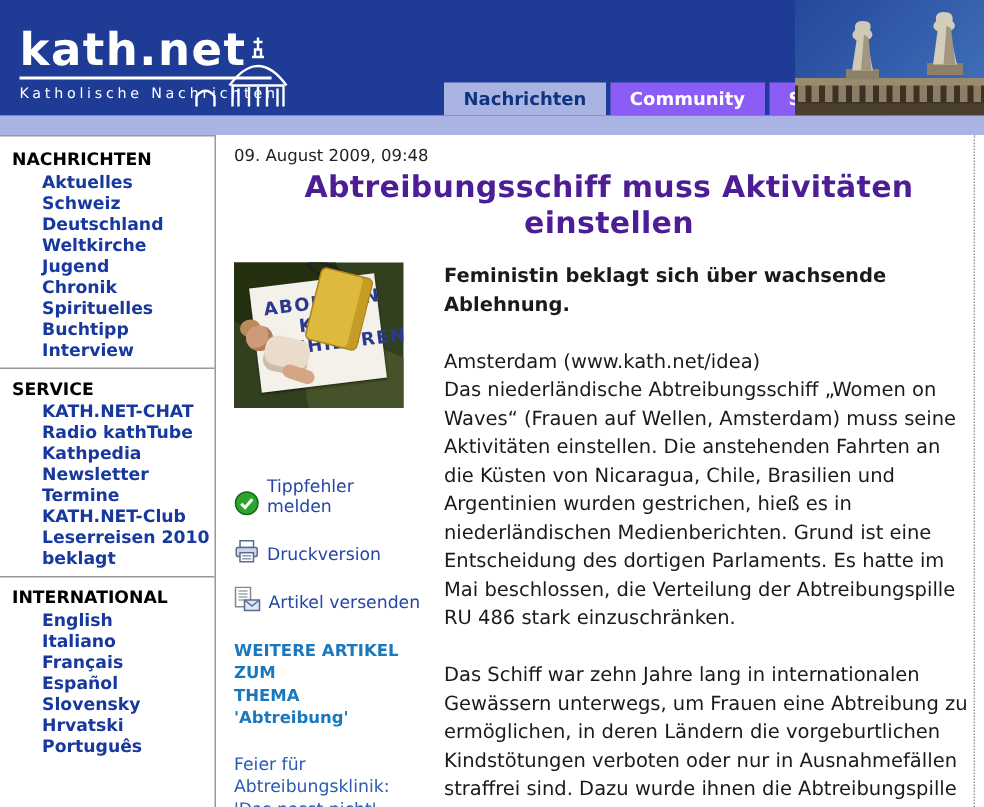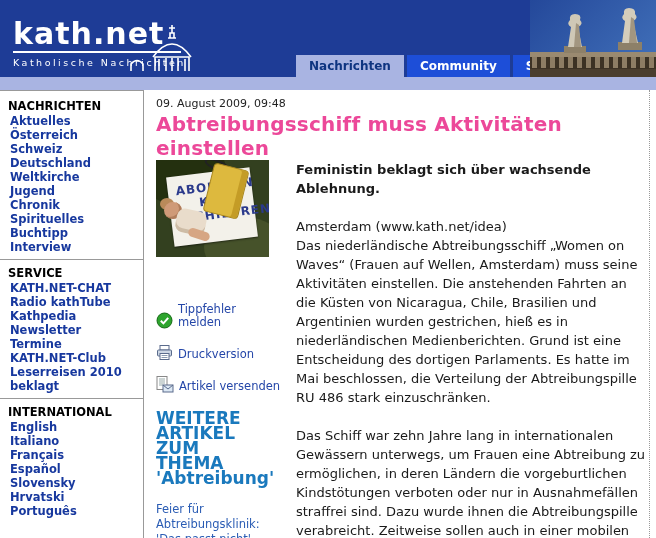--- a/index.html
+++ b/index.html
@@ -10,39 +10,39 @@
   
   .header { position:relative; height:77px; background:#1e3c96; overflow:hidden; }
   .logo { position:absolute; left:13px; top:18px; width:172px; cursor:pointer; }
   .logo-title { color:#fff; font-weight:bold; font-size:30px; line-height:32px; letter-spacing:1px; }
   .logo-line { height:2px; background:#fff; width:168px; margin-top:1px; }
   .logo-sub { color:#fff; font-size:9.5px; letter-spacing:2.5px; margin-top:4px; white-space:nowrap; }
   .dome { position:absolute; left:116px; top:5px; }
 
   .tabs { position:absolute; left:296px; bottom:0; display:flex; gap:3px; }
   .tab { height:22px; line-height:22px; padding:0 13px; font-size:12px; font-weight:bold;
-    color:#fff; background:#1d4ed8; cursor:pointer; white-space:nowrap; }
+    color:#fff; background:#8b5cf6; cursor:pointer; white-space:nowrap; }
   .tab.active { background:#a9b4e2; color:#0e3480; }
 
   .statues { position:absolute; right:0; top:0; width:126px; height:77px; }
 
   .subbar { height:13px; background:#a9b4e2; }
 
   
   .content { display:flex; height:448px; }
 
   .sidebar { width:144px; border-top:1px solid #999; border-right:1px solid #999;
     padding-top:8px; flex:none; }
   .side-title { font-size:11.5px; font-weight:bold; color:#000; padding-left:8px; line-height:14px; margin-bottom:1px; }
-  .side-item { font-size:11.5px; font-weight:bold; color:#17389e; padding-left:10px; line-height:14px; cursor:pointer; }
+  .side-item { font-size:11.5px; font-weight:bold; color:#17389e; padding-left:28px; line-height:14px; cursor:pointer; }
   .side-sep { border-top:1px solid #999; margin:5px 0 6px 0; }
 
   .main { flex:1; padding:7px 0 0 12px; position:relative; }
   .date { font-size:11px; color:#222; margin-bottom:2px; }
-  .headline { font-size:20px; font-weight:bold; color:#ec4899; letter-spacing:0.2px; }
+  .headline { font-size:20px; font-weight:bold; color:#4c1d95; margin-bottom:15px; letter-spacing:0.2px;text-align:center; }
 
   .article-row { display:flex; }
   .left-col { width:126px; flex:none; }
   .photo { position:relative; width:113px; height:97px; background:#33401f; overflow:hidden; }
   .photo .grass1 { position:absolute; left:-20px; top:-25px; width:90px; height:70px; border-radius:50%; background:#24300f; }
   .photo .grass2 { position:absolute; right:-15px; bottom:-20px; width:80px; height:60px; border-radius:50%; background:#46522a; }
   .photo .sign { position:absolute; left:14px; top:12px; width:84px; height:70px; background:#f3f1ea;
     transform:rotate(-7deg); box-shadow:0 1px 2px rgba(0,0,0,.5); padding-top:8px; }
   .photo .sign span { display:block; font-weight:bold; color:#2b3a8c; font-size:12px; line-height:14px; letter-spacing:1px; }
   .photo .sign .l1 { margin-left:8px; }
@@ -55,21 +55,21 @@
   .photo .doll-hair { position:absolute; left:4px; top:38px; width:14px; height:12px; border-radius:50%; background:#b98a5a; }
   .photo .doll-body { position:absolute; left:20px; top:50px; width:30px; height:24px; border-radius:8px; background:#e9dccb; transform:rotate(12deg); box-shadow:inset 0 -4px 0 #cdbca6; }
   .photo .doll-leg { position:absolute; left:32px; top:70px; width:22px; height:9px; border-radius:5px; background:#d6a684; transform:rotate(18deg); }
 
   .tools { margin-top:46px; }
   .tool { display:flex; align-items:flex-end; margin-bottom:15px; cursor:pointer; }
   .tool svg { flex:none; margin-right:5px; }
   .tool-label { font-size:11.5px; color:#2446a8; line-height:13px; }
 
   .related { margin-top:18px; padding-right:6px; }
-  .related-head { font-size:17px; font-weight:bold; color:#1a79bd; line-height:15px; }
+  .related-head { font-size:11px; font-weight:bold; color:#1a79bd; line-height:15px; }
   .related-link { font-size:11.5px; color:#2a5cb4; line-height:15px; margin-top:16px; cursor:pointer; }
 
   .text-col { margin-left:14px; width:352px; font-size:13px; line-height:19px; color:#1a1a1a; }
   .lead { font-weight:bold; margin-bottom:19px; }
   .para { margin-bottom:19px; }
 
   .right-dotted { position:absolute; right:6px; top:90px; height:448px; border-left:1px dotted #999; }
 </style>
 </head>
 <body>
@@ -136,21 +136,20 @@
     </svg>
   </div>
 
   <div class="subbar"></div>
 
   <div class="content">
 
     <div class="sidebar">
       <div class="side-title">NACHRICHTEN</div>
       <div class="side-item">Aktuelles</div>
-      <div class="side-item">Österreich</div>
       <div class="side-item">Schweiz</div>
       <div class="side-item">Deutschland</div>
       <div class="side-item">Weltkirche</div>
       <div class="side-item">Jugend</div>
       <div class="side-item">Chronik</div>
       <div class="side-item">Spirituelles</div>
       <div class="side-item">Buchtipp</div>
       <div class="side-item">Interview</div>
       <div class="side-sep"></div>
       <div class="side-title">SERVICE</div>

